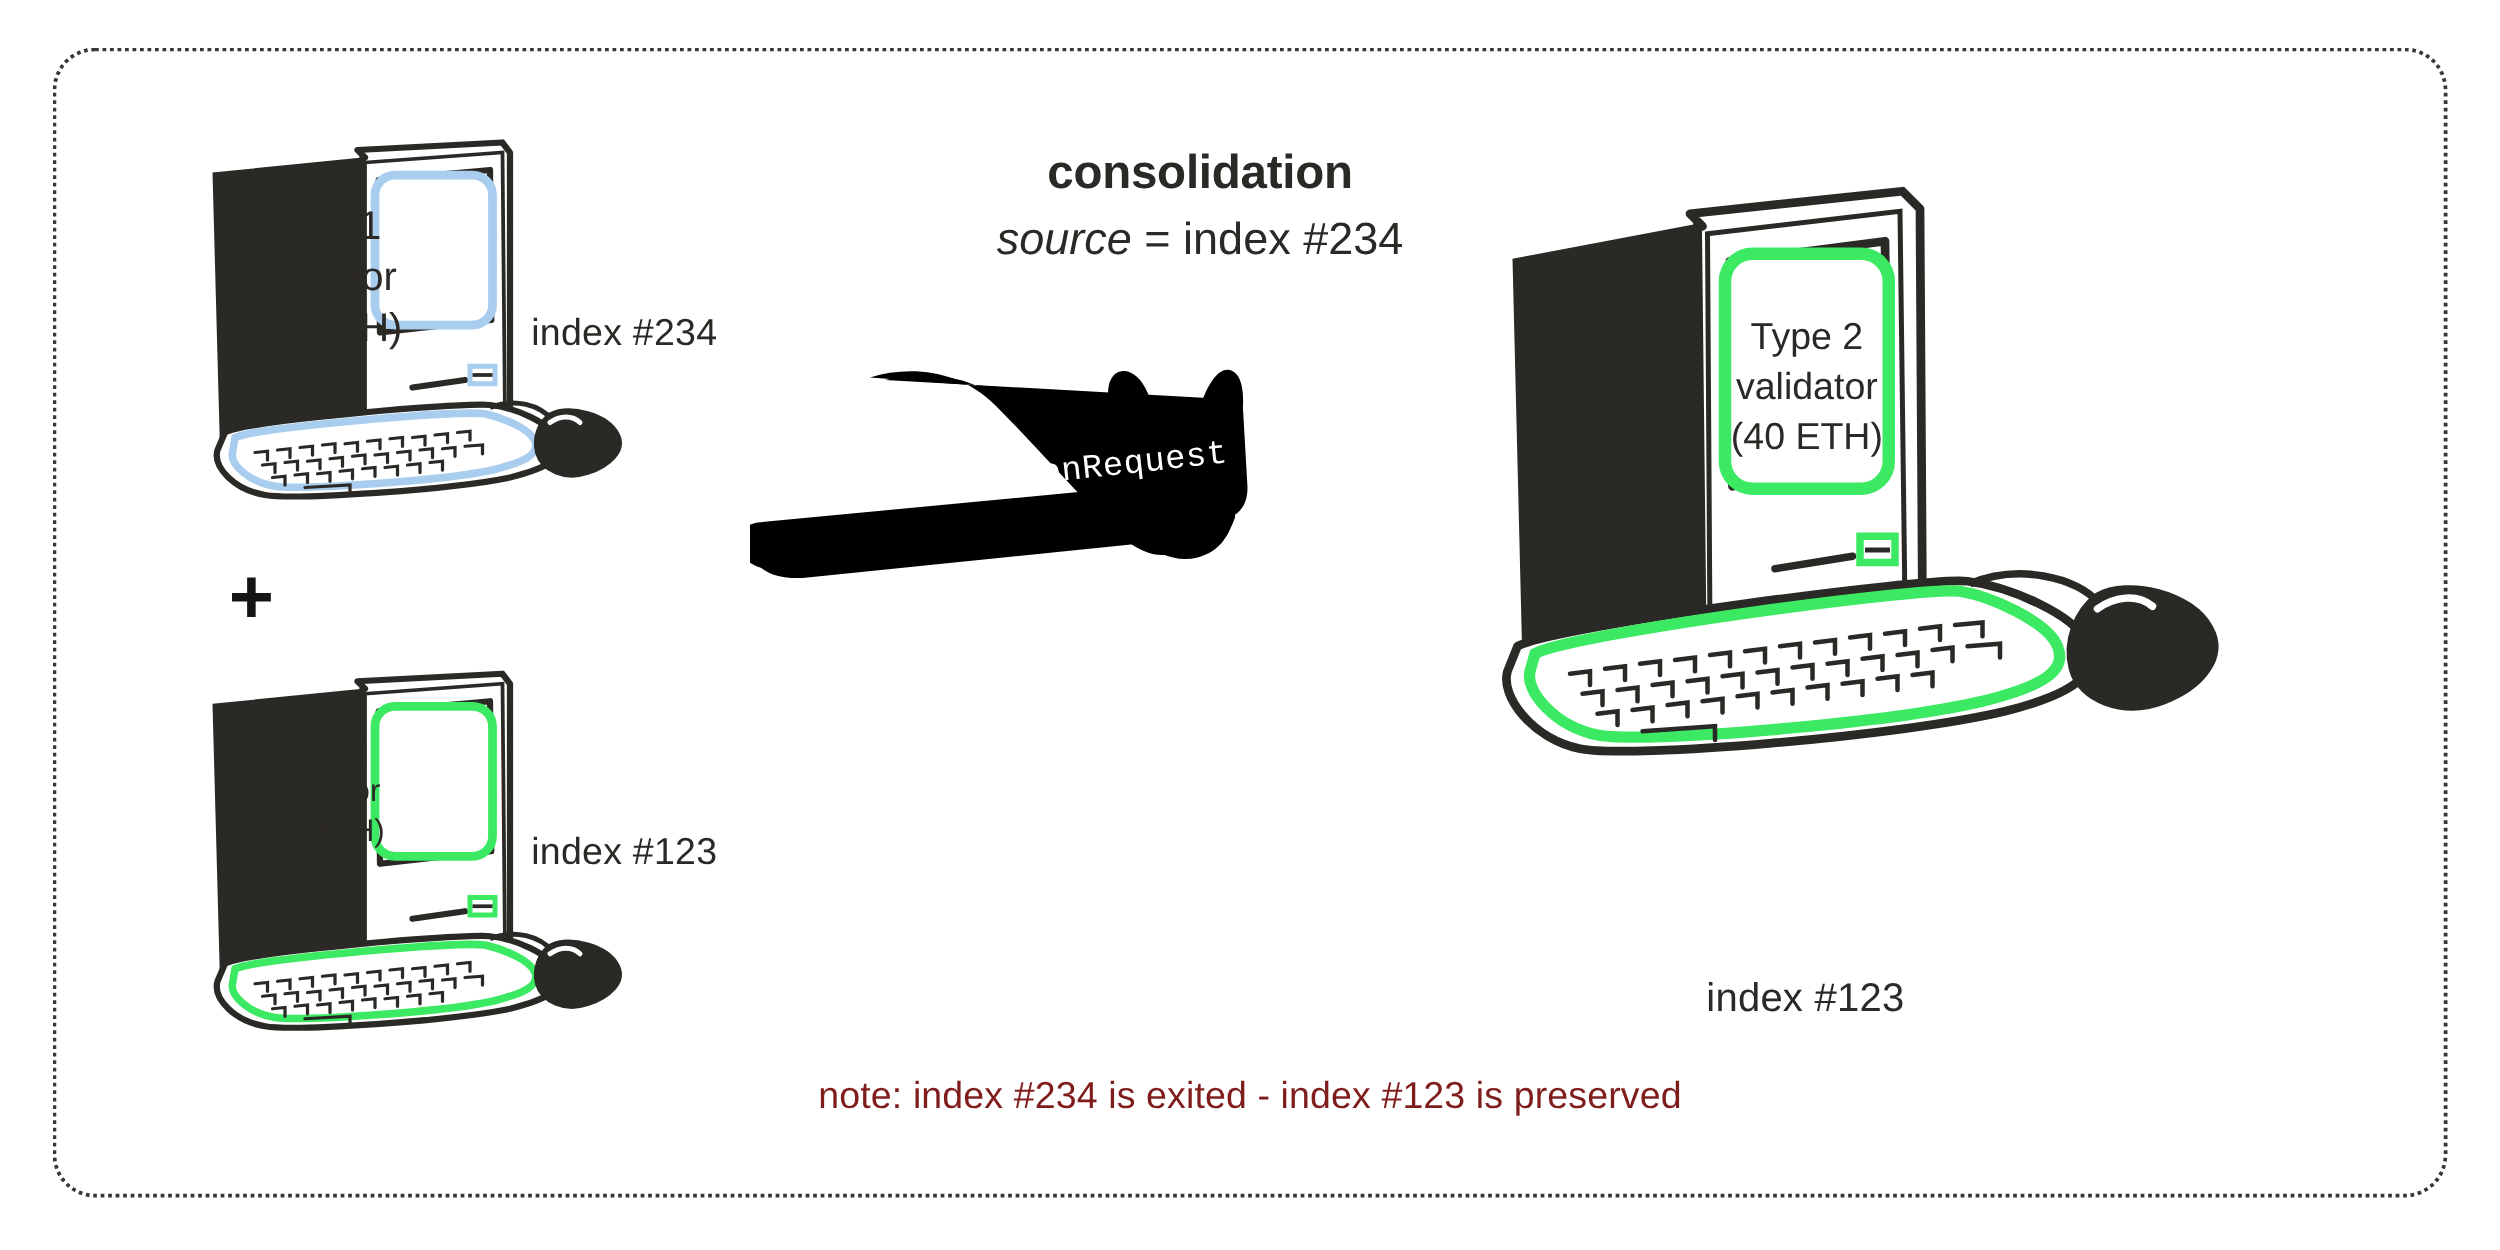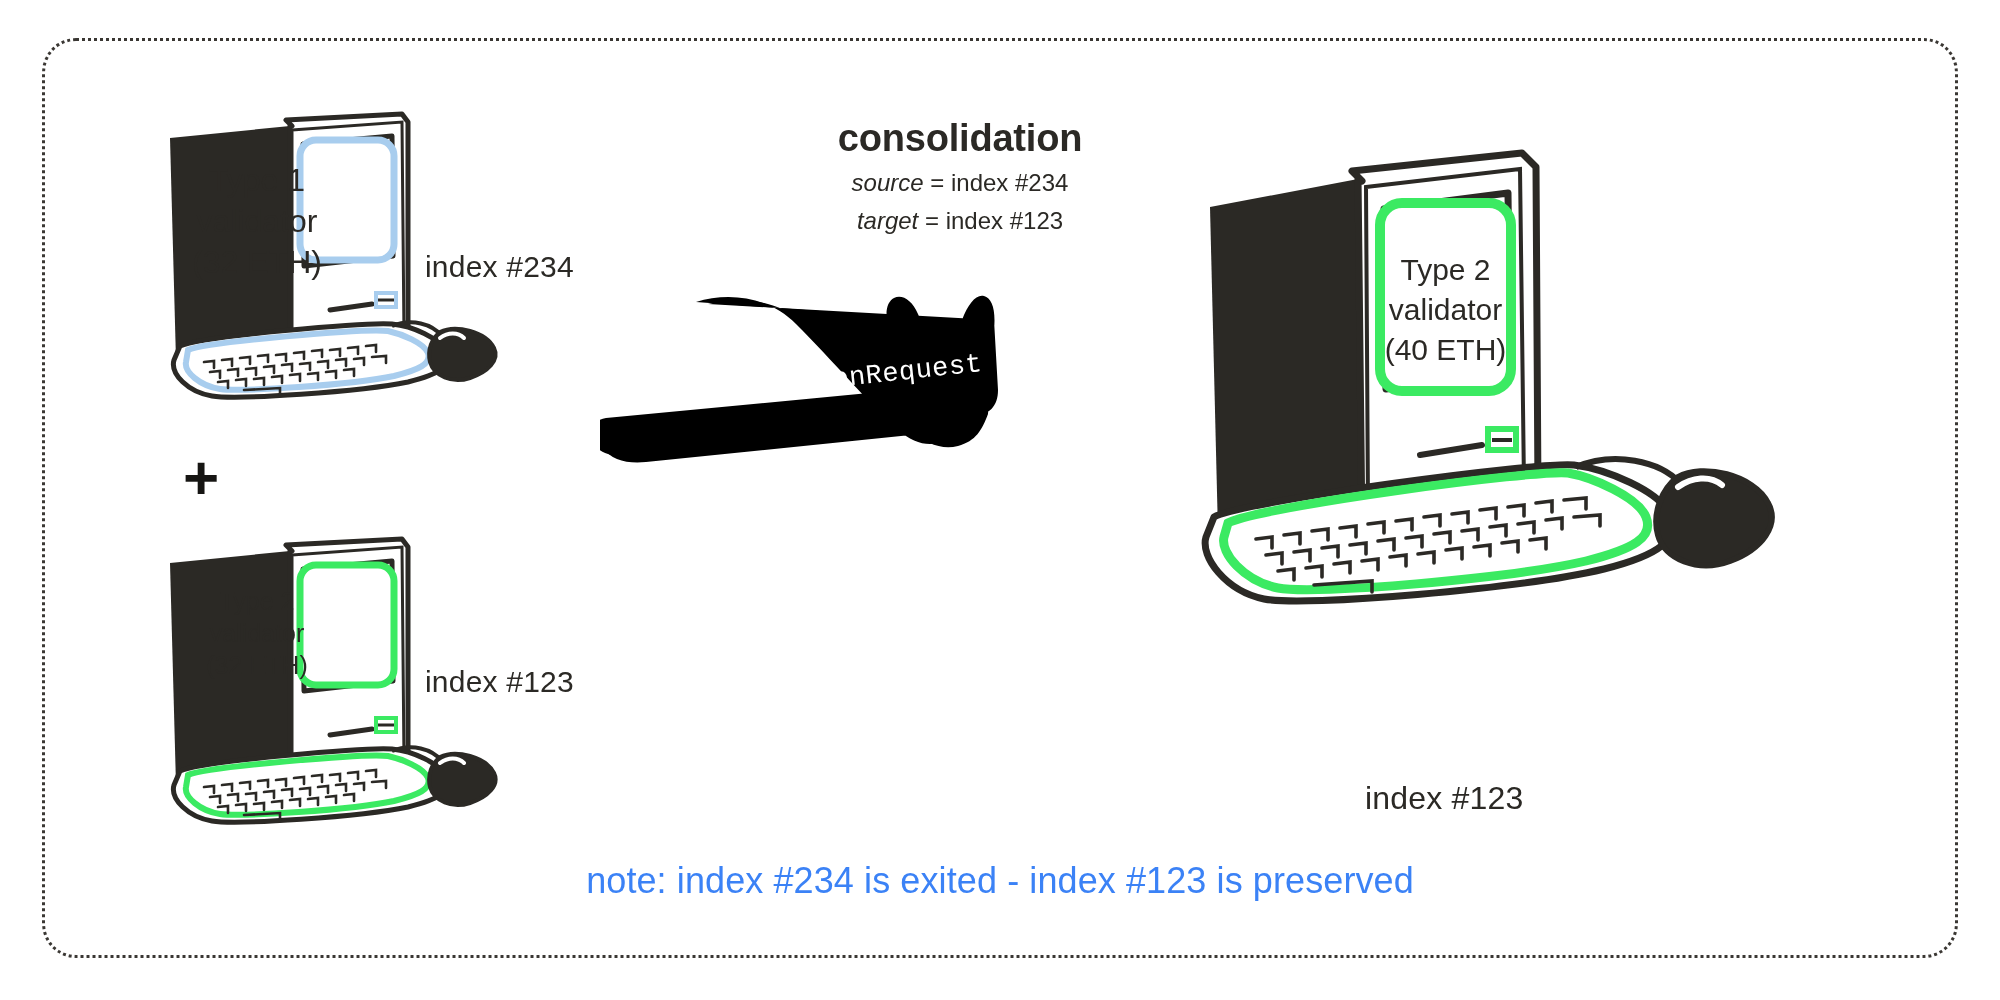--- a/index.html
+++ b/index.html
@@ -74,21 +74,21 @@
     text-align: center;
   }
   .header-title {
     font-size: 38px;
     font-weight: 700;
     letter-spacing: -0.2px;
     color: #2b2925;
     line-height: 1.18;
   }
   .header-line {
-    font-size: 24px;
+    font-size: 36px;
     color: #2b2925;
     line-height: 1.35;
     margin-top: 6px;
     white-space: nowrap;
   }
   .header-line em {
     font-style: italic;
   }
 
   
@@ -112,22 +112,22 @@
     white-space: nowrap;
   }
 
   
   .note {
     position: absolute;
     left: 0;
     top: 860px;
     width: 2000px;
     text-align: center;
-    font-size: 36px;
-    color: #3b82f6;
+    font-size: 30px;
+    color: #7f1d1d;
     letter-spacing: 0.1px;
   }
 </style>
 </head>
 <body>
 
 <div id="stage">
 
   <div class="frame"></div>
 
@@ -279,24 +279,20 @@
     <div>validator</div>
     <div>(32 ETH)</div>
   </div>
   <div class="index-label" style="left:425px; top:665px;">index #123</div>
 
   <div class="header-block">
     <div class="header-title">consolidation</div>
     <div class="header-line">
       <em>source</em>
       <span>= index #234</span>
-    </div>
-    <div class="header-line">
-      <em>target</em>
-      <span>= index #123</span>
     </div>
   </div>
 
   <div class="arrow-wrap">
     <svg width="440" height="210" viewBox="0 0 440 210" xmlns="http://www.w3.org/2000/svg">
       <path d="M118 14 C 150 6, 190 10, 214 34
                C 248 68, 286 110, 320 140
                C 336 154, 352 160, 368 156
                C 386 151, 392 140, 398 124
                L 404 40

